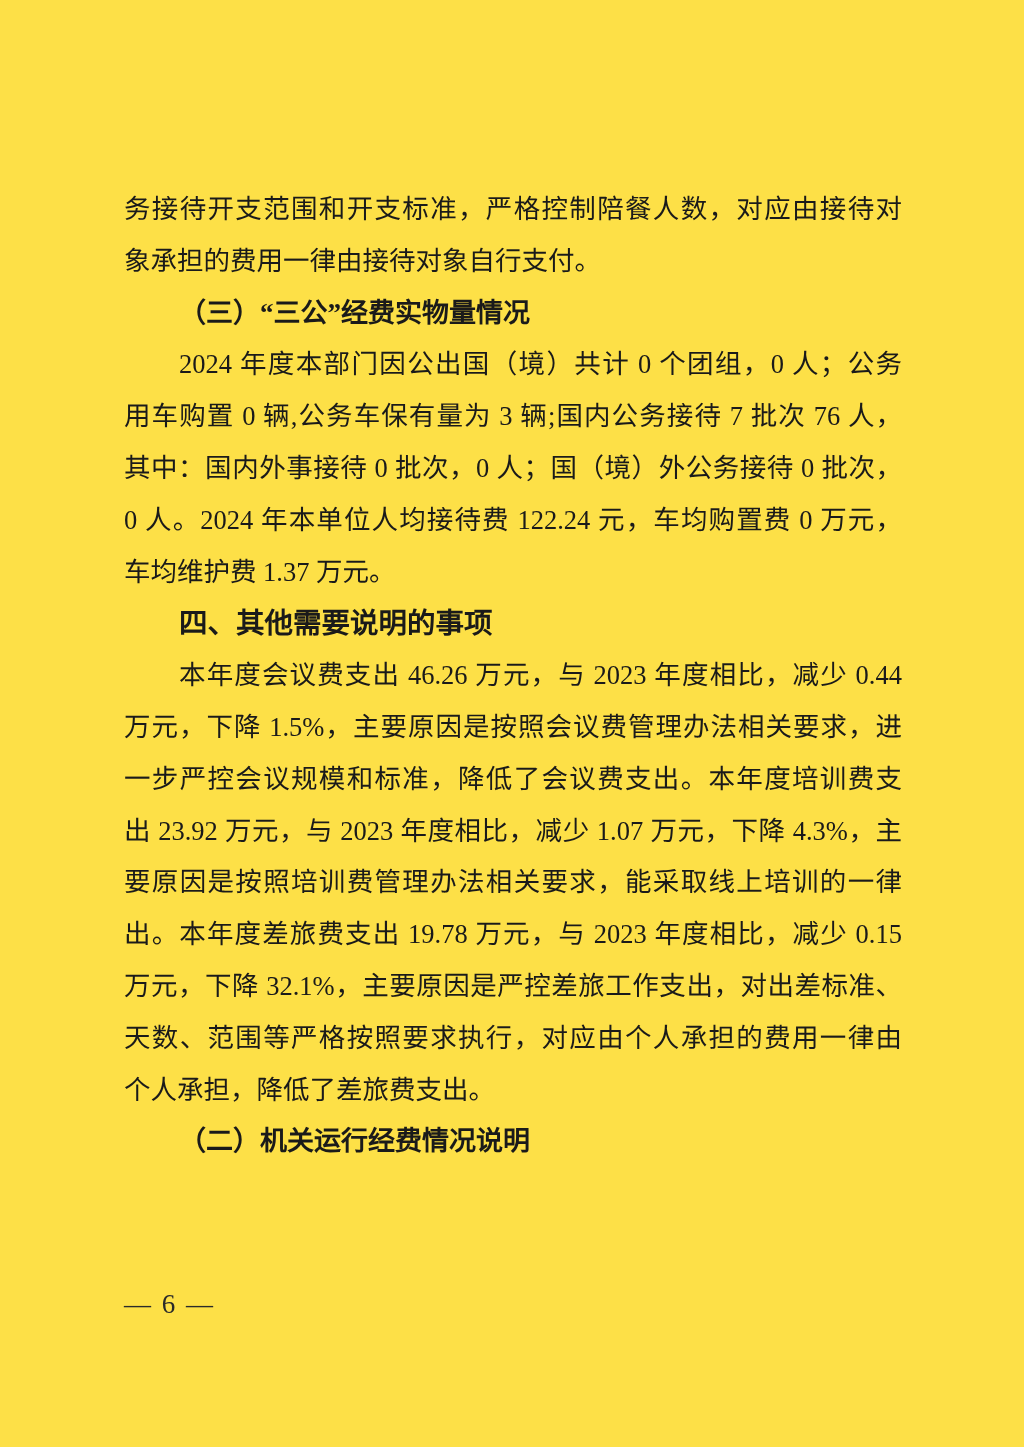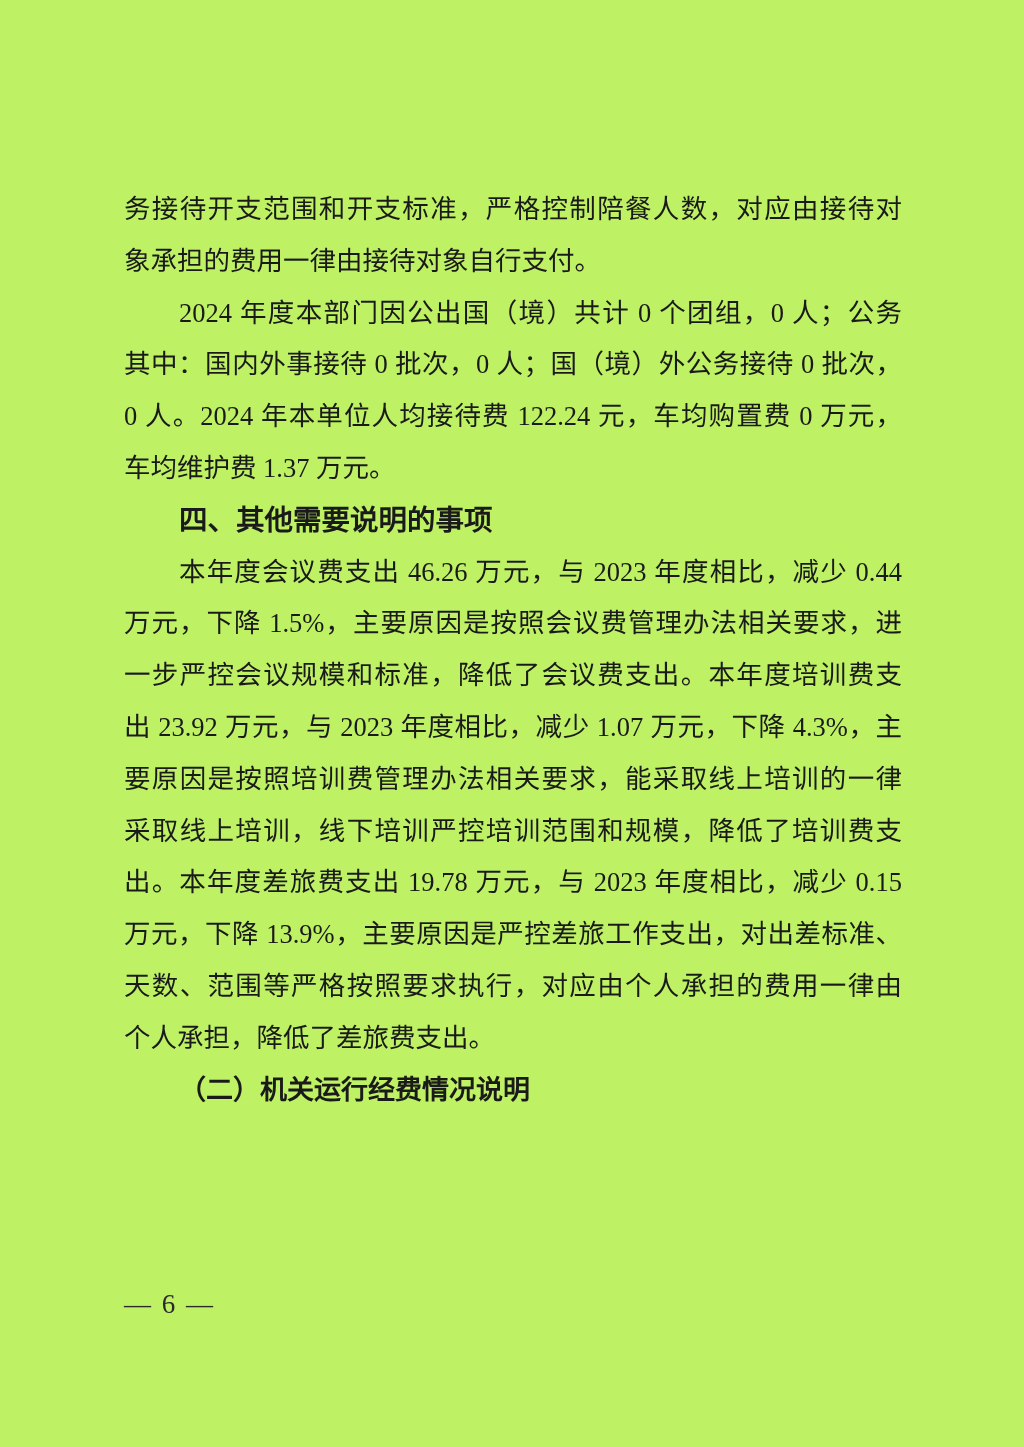--- a/index.html
+++ b/index.html
@@ -4,21 +4,21 @@
 <style>
   html, body {
     margin: 0;
     padding: 0;
     background: #ffffff;
   }
   .page {
     position: relative;
     width: 1024px;
     height: 1447px;
-    background: #bef264;
+    background: #fde047;
     color: #1a1a1a;
     font-family: "Liberation Serif", serif;
     overflow: hidden;
   }
   .text-block {
     position: absolute;
     left: 124px;
     top: 184px;
     width: 778px;
   }
@@ -64,33 +64,34 @@
   }
 </style>
 </head>
 <body>
 
 <div class="page">
 
   <main class="text-block">
     <div class="line fill">务接待开支范围和开支标准，严格控制陪餐人数，对应由接待对</div>
     <div class="line">象承担的费用一律由接待对象自行支付。</div>
+    <div class="line h-kai indent">（三）“三公”经费实物量情况</div>
     <div class="line fill indent">2024 年度本部门因公出国（境）共计 0 个团组，0 人；公务</div>
+    <div class="line fill">用车购置 0 辆,公务车保有量为 3 辆;国内公务接待 7 批次 76 人，</div>
     <div class="line fill">其中：国内外事接待 0 批次，0 人；国（境）外公务接待 0 批次，</div>
     <div class="line fill">0 人。2024 年本单位人均接待费 122.24 元，车均购置费 0 万元，</div>
     <div class="line">车均维护费 1.37 万元。</div>
     <div class="line h-hei indent">四、其他需要说明的事项</div>
     <div class="line fill indent">本年度会议费支出 46.26 万元，与 2023 年度相比，减少 0.44</div>
     <div class="line fill">万元，下降 1.5%，主要原因是按照会议费管理办法相关要求，进</div>
     <div class="line fill">一步严控会议规模和标准，降低了会议费支出。本年度培训费支</div>
     <div class="line fill">出 23.92 万元，与 2023 年度相比，减少 1.07 万元，下降 4.3%，主</div>
     <div class="line fill">要原因是按照培训费管理办法相关要求，能采取线上培训的一律</div>
-    <div class="line fill">采取线上培训，线下培训严控培训范围和规模，降低了培训费支</div>
     <div class="line fill">出。本年度差旅费支出 19.78 万元，与 2023 年度相比，减少 0.15</div>
-    <div class="line fill">万元，下降 13.9%，主要原因是严控差旅工作支出，对出差标准、</div>
+    <div class="line fill">万元，下降 32.1%，主要原因是严控差旅工作支出，对出差标准、</div>
     <div class="line fill">天数、范围等严格按照要求执行，对应由个人承担的费用一律由</div>
     <div class="line">个人承担，降低了差旅费支出。</div>
     <div class="line h-kai indent">（二）机关运行经费情况说明</div>
   </main>
 
   <footer class="footer">
     <span>— 6 —</span>
   </footer>
 
 </div>

